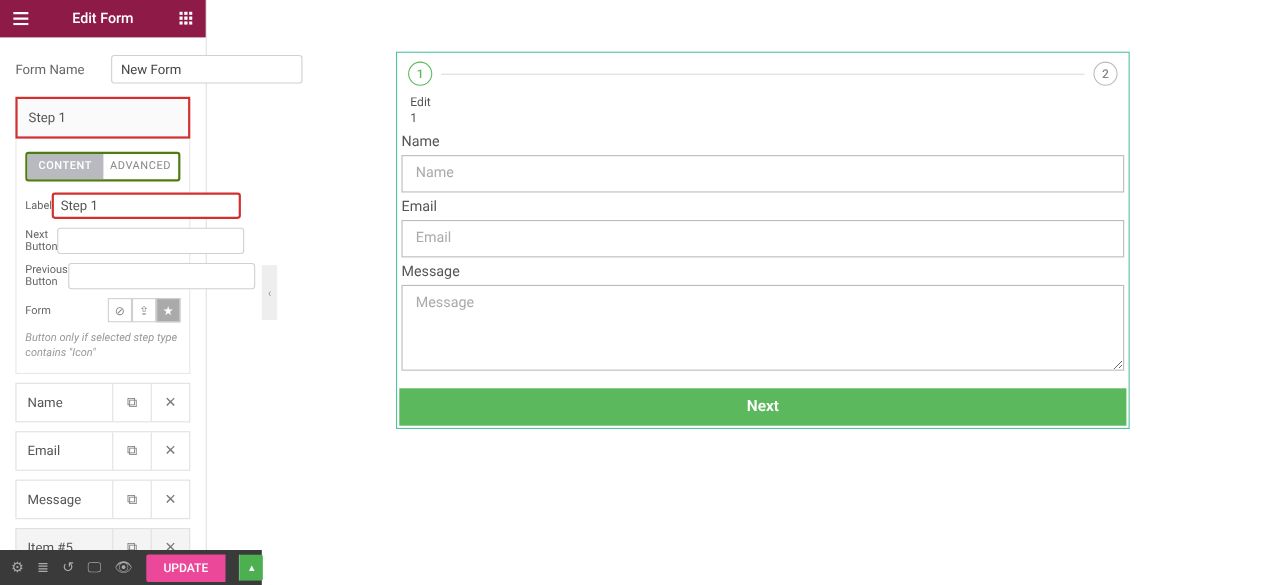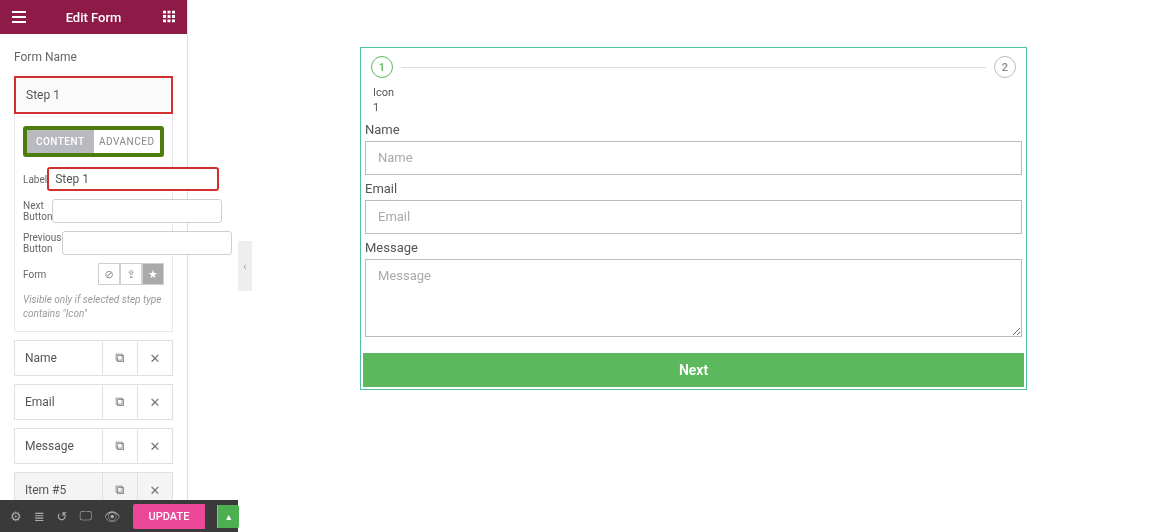--- a/index.html
+++ b/index.html
@@ -13,21 +13,21 @@
 .sidebar-title { flex: 1; text-align: center; font-size: 13px; font-weight: 500; }
 .apps-icon { position: absolute; right: 12px; top: 50%; transform: translateY(-50%); cursor: pointer; }
 
 .form-name-row { padding: 16px 14px 12px; display: flex; align-items: center; }
 .form-name-label { font-size: 12px; color: #666; flex: 0 0 auto; margin-right: 24px; }
 .form-name-input { flex: 1; height: 26px; border: 1px solid #d0d0d0; border-radius: 3px; padding: 0 8px; font-size: 12px; color: #444; }
 
 .accordion-header { margin: 0 14px; padding: 10px; font-size: 12px; color: #555; border: 1px solid #e0e0e0; background: #fafafa; border-left: 2px solid #d32f2f; border-top: 2px solid #d32f2f; border-right: 2px solid #d32f2f; border-bottom: 2px solid #d32f2f; position: relative; }
 .accordion-body { margin: 0 14px; border: 1px solid #e8e8e8; border-top: none; padding: 12px 8px 10px; }
 
-.tabs { display: flex; border: 4px solid #4d7c0f; border-radius: 3px; overflow: hidden; margin-bottom: 10px; }
+.tabs { display: flex; border: 2px solid #4d7c0f; border-radius: 3px; overflow: hidden; margin-bottom: 10px; }
 .tab { flex: 1; text-align: center; font-size: 10px; letter-spacing: 0.5px; padding: 6px 0; color: #888; cursor: pointer; }
 .tab.active { background: #b8babf; color: #fff; font-weight: 500; }
 
 .field-row { display: flex; align-items: center; margin-bottom: 8px; }
 .field-label { width: 78px; font-size: 10px; color: #666; }
 .field-input { flex: 1; height: 24px; border: 1px solid #d0d0d0; border-radius: 3px; padding: 0 6px; font-size: 12px; color: #555; }
 .label-highlight { border: 2px solid #d32f2f; }
 
 .icon-buttons { display: flex; gap: 0; }
 .icon-btn { width: 22px; height: 22px; border: 1px solid #d0d0d0; display: flex; align-items: center; justify-content: center; font-size: 11px; color: #888; cursor: pointer; background: #fff; }
@@ -88,20 +88,21 @@
           <rect x="9" y="4.5" width="3" height="3" fill="#fff"></rect>
           <rect y="9" width="3" height="3" fill="#fff"></rect>
           <rect x="4.5" y="9" width="3" height="3" fill="#fff"></rect>
           <rect x="9" y="9" width="3" height="3" fill="#fff"></rect>
         </svg>
     </span>
   </div>
 
   <div class="form-name-row">
     <span class="form-name-label">Form Name</span>
+    <input class="form-name-input" value="New Form" style="">
   </div>
 
   <div class="accordion-header">
     <span>Step 1</span>
   </div>
 
   <div class="accordion-body">
     <div class="tabs">
       <div class="tab active">CONTENT</div>
       <div class="tab">ADVANCED</div>
@@ -124,21 +125,21 @@
 
     <div class="field-row">
       <span class="field-label">Form</span>
       <div class="icon-buttons" style="margin-left:auto;">
         <div class="icon-btn">⊘</div>
         <div class="icon-btn">⇪</div>
         <div class="icon-btn active">★</div>
       </div>
     </div>
 
-    <div class="hint-text">Visible only if selected step type contains "Icon"</div>
+    <div class="hint-text">Button only if selected step type contains "Icon"</div>
   </div>
 
   <div class="list-item">
     <span class="list-item-label">Name</span>
     <span class="list-item-action">⧉</span>
     <span class="list-item-action">✕</span>
   </div>
   <div class="list-item">
     <span class="list-item-label">Email</span>
     <span class="list-item-action">⧉</span>
@@ -168,21 +169,21 @@
 
 <div class="collapse-toggle">‹</div>
 
 <div class="preview">
   <div class="step-tracker">
     <div class="step-circle active">1</div>
     <div class="step-line"></div>
     <div class="step-circle inactive">2</div>
   </div>
   <div class="step-text">
-    <span>Icon</span><br>
+    <span>Edit</span><br>
     <span>1</span>
   </div>
 
   <div class="form-field">
     <label class="form-label">Name</label>
     <input class="form-input" placeholder="Name" style="">
   </div>
   <div class="form-field">
     <label class="form-label">Email</label>
     <input class="form-input" placeholder="Email" style="">

